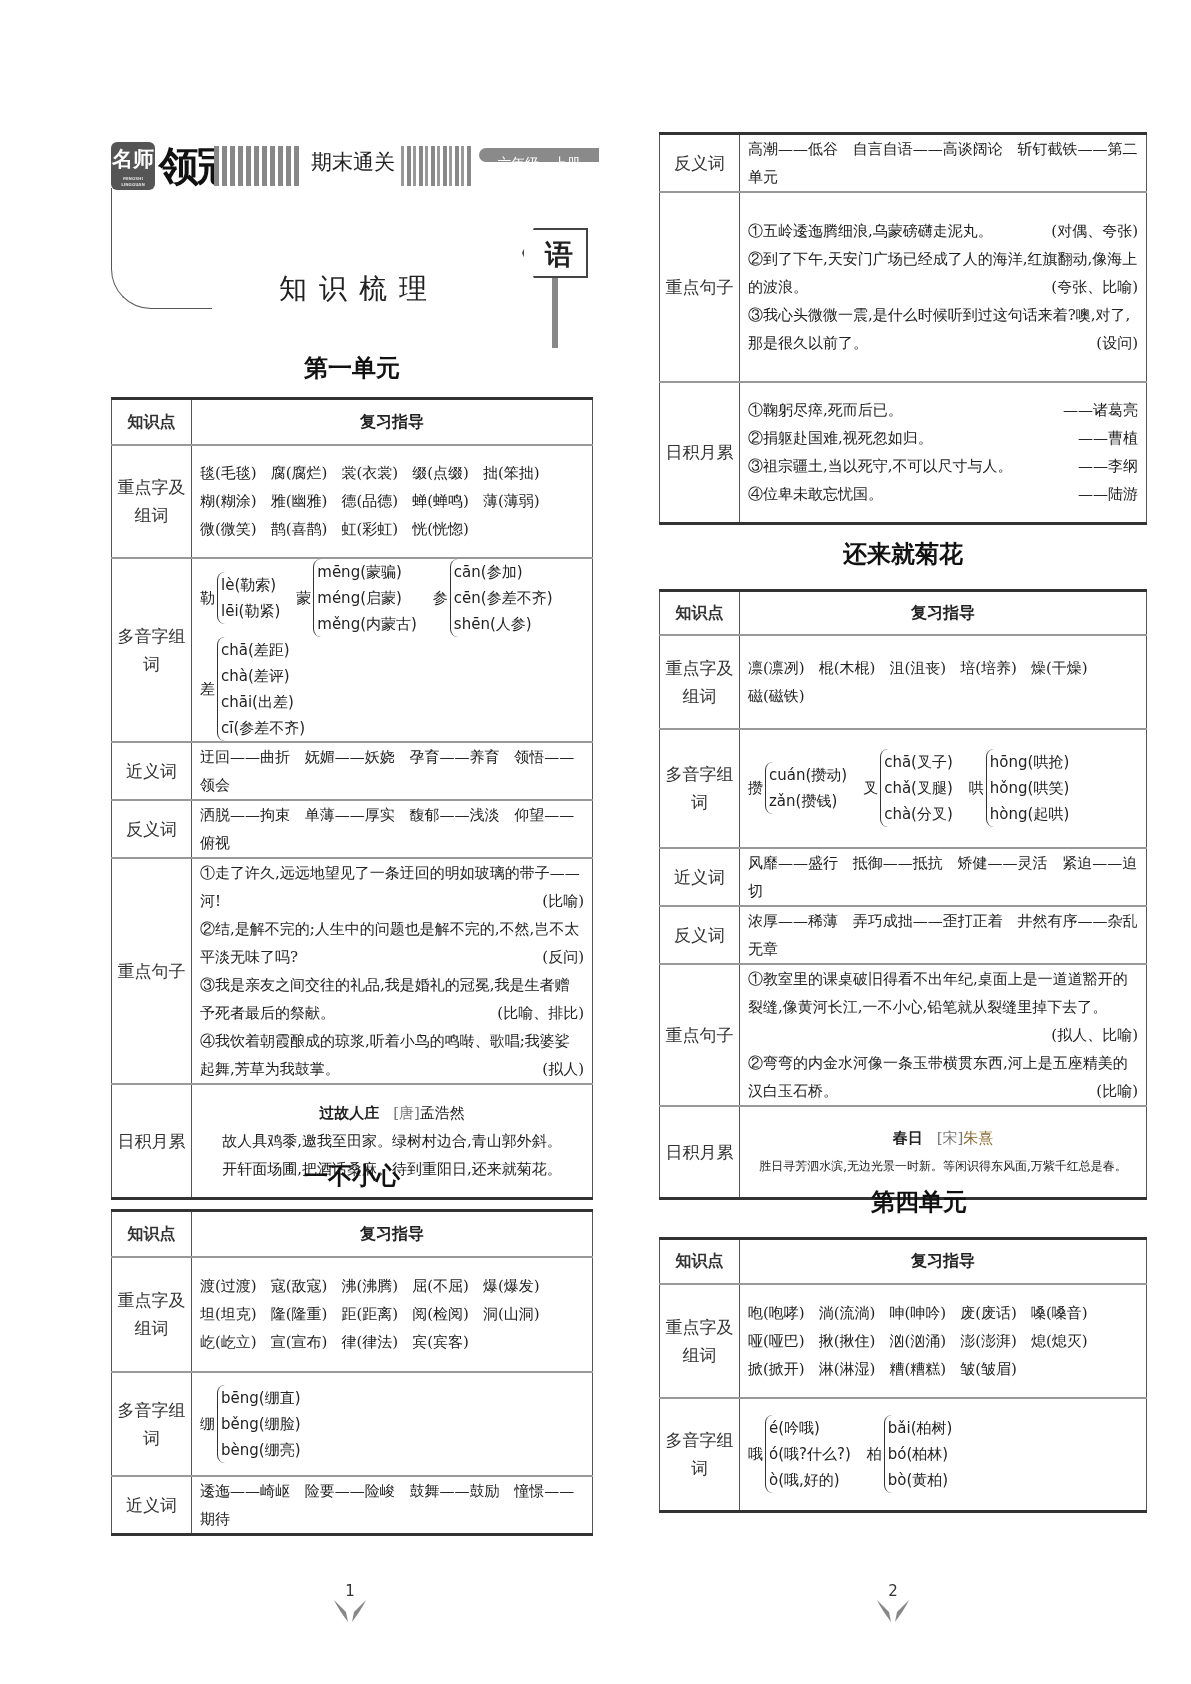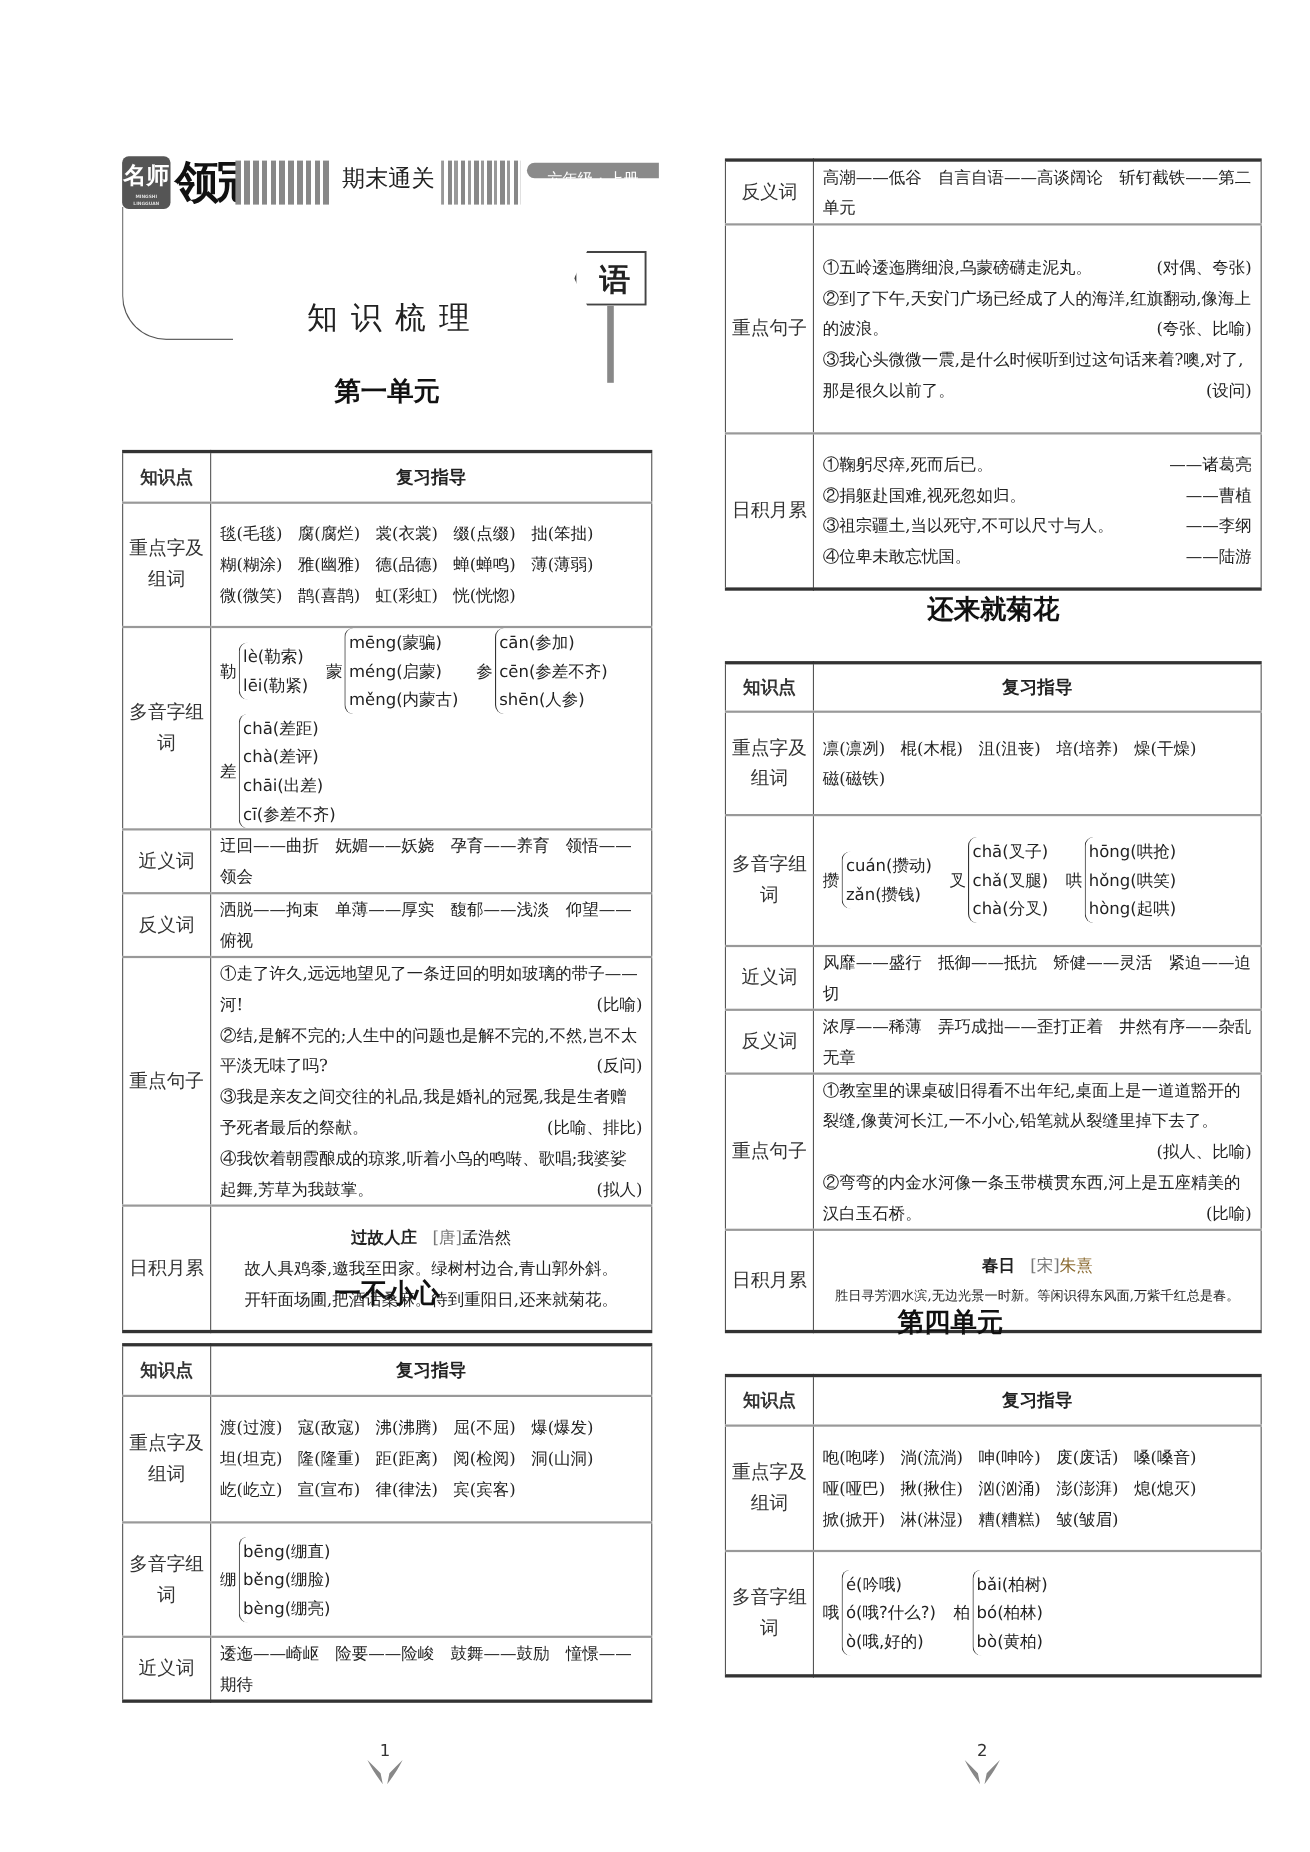--- a/index.html
+++ b/index.html
@@ -21,21 +21,21 @@
   .curve{position:absolute;left:0;top:48px;width:100px;height:120px;border-left:1.5px solid #555;border-bottom:1.5px solid #555;border-bottom-left-radius:40px;}
   .section-title-main{position:absolute;left:168px;top:130px;font-size:28px;letter-spacing:12px;color:#222;}
   .subject-sign{position:absolute;left:411px;top:88px;width:66px;height:50px;background:#fff;border:2px solid #444;
                 clip-path:polygon(18% 0,100% 0,100% 100%,18% 100%,0 50%);font-family:"DejaVu Sans",sans-serif;
                 font-size:28px;font-weight:bold;text-align:center;line-height:50px;padding-left:8px;box-sizing:border-box;}
   .sign-pole{position:absolute;left:441px;top:138px;width:6px;height:70px;background:#888;}
 
   .unit-title{position:absolute;font-family:"DejaVu Sans",sans-serif;font-weight:bold;font-size:24px;color:#111;text-align:center;}
 
   table.kt{position:absolute;border-collapse:collapse;border-top:3px solid #333;border-bottom:3px solid #333;
-           border-left:1.5px solid #555;border-right:1.5px solid #555;table-layout:fixed;margin-top:12px;}
+           border-left:1.5px solid #555;border-right:1.5px solid #555;table-layout:fixed;}
   table.kt td{border-top:2px solid #999;border-left:1.5px solid #555;padding:0 8px;vertical-align:middle;font-size:15px;line-height:28px;color:#222;}
   table.kt td:first-child{border-left:none;text-align:center;font-size:17px;color:#333;padding:0 4px;}
   table.kt tr.hd td{font-family:"DejaVu Sans",sans-serif;font-weight:bold;text-align:center;font-size:16px;}
   .words{word-spacing:10px;}
   .wl{display:inline-block;margin-right:14px;}
   .sent{position:relative;}
   .tag{float:right;}
   .clear{clear:both;}
   .poem{text-align:center;line-height:28px;}
   .poem-title{font-family:"DejaVu Sans",sans-serif;font-weight:bold;}
@@ -64,21 +64,21 @@
   <div class="stripes r" style="left:290px;width:72px;"></div>
   <div class="grade-pill">六年级 · 上册</div>
   <div class="curve"></div>
   <div class="section-title-main">知识梳理</div>
   <div class="sign-pole"></div>
   <div class="subject-sign">
     <span>语文</span>
   </div>
 </div>
 
-<div class="unit-title" style="left:111px;top:340px;width:482px;">第一单元</div>
+<div class="unit-title" style="left:111px;top:352px;width:482px;">第一单元</div>
 <table class="kt" style="left:111px;top:397px;width:482px;">
   <colgroup>
       <col style="width:80px">
       <col>
     </colgroup>
   <tbody>
       <tr class="hd" style="height:46px">
     <td>知识点</td>
     <td>复习指导</td>
   </tr>
@@ -302,21 +302,21 @@
     <td class="poem">
       <div>
         <span class="poem-title">春日</span><span class="poem-era">[宋]</span><span class="poem-author">朱熹</span>
       </div>
       <div style="font-size:12px">胜日寻芳泗水滨,无边光景一时新。等闲识得东风面,万紫千红总是春。</div>
     </td>
   </tr>
 </tbody>
   </table>
 
-<div class="unit-title" style="left:620px;top:1186px;width:488px;">第四单元</div>
+<div class="unit-title" style="left:675px;top:1186px;width:488px;">第四单元</div>
 <table class="kt" style="left:659px;top:1237px;width:488px;">
   <colgroup>
       <col style="width:80px">
       <col>
     </colgroup>
   <tbody>
       <tr class="hd" style="height:45px">
     <td>知识点</td>
     <td>复习指导</td>
   </tr>

